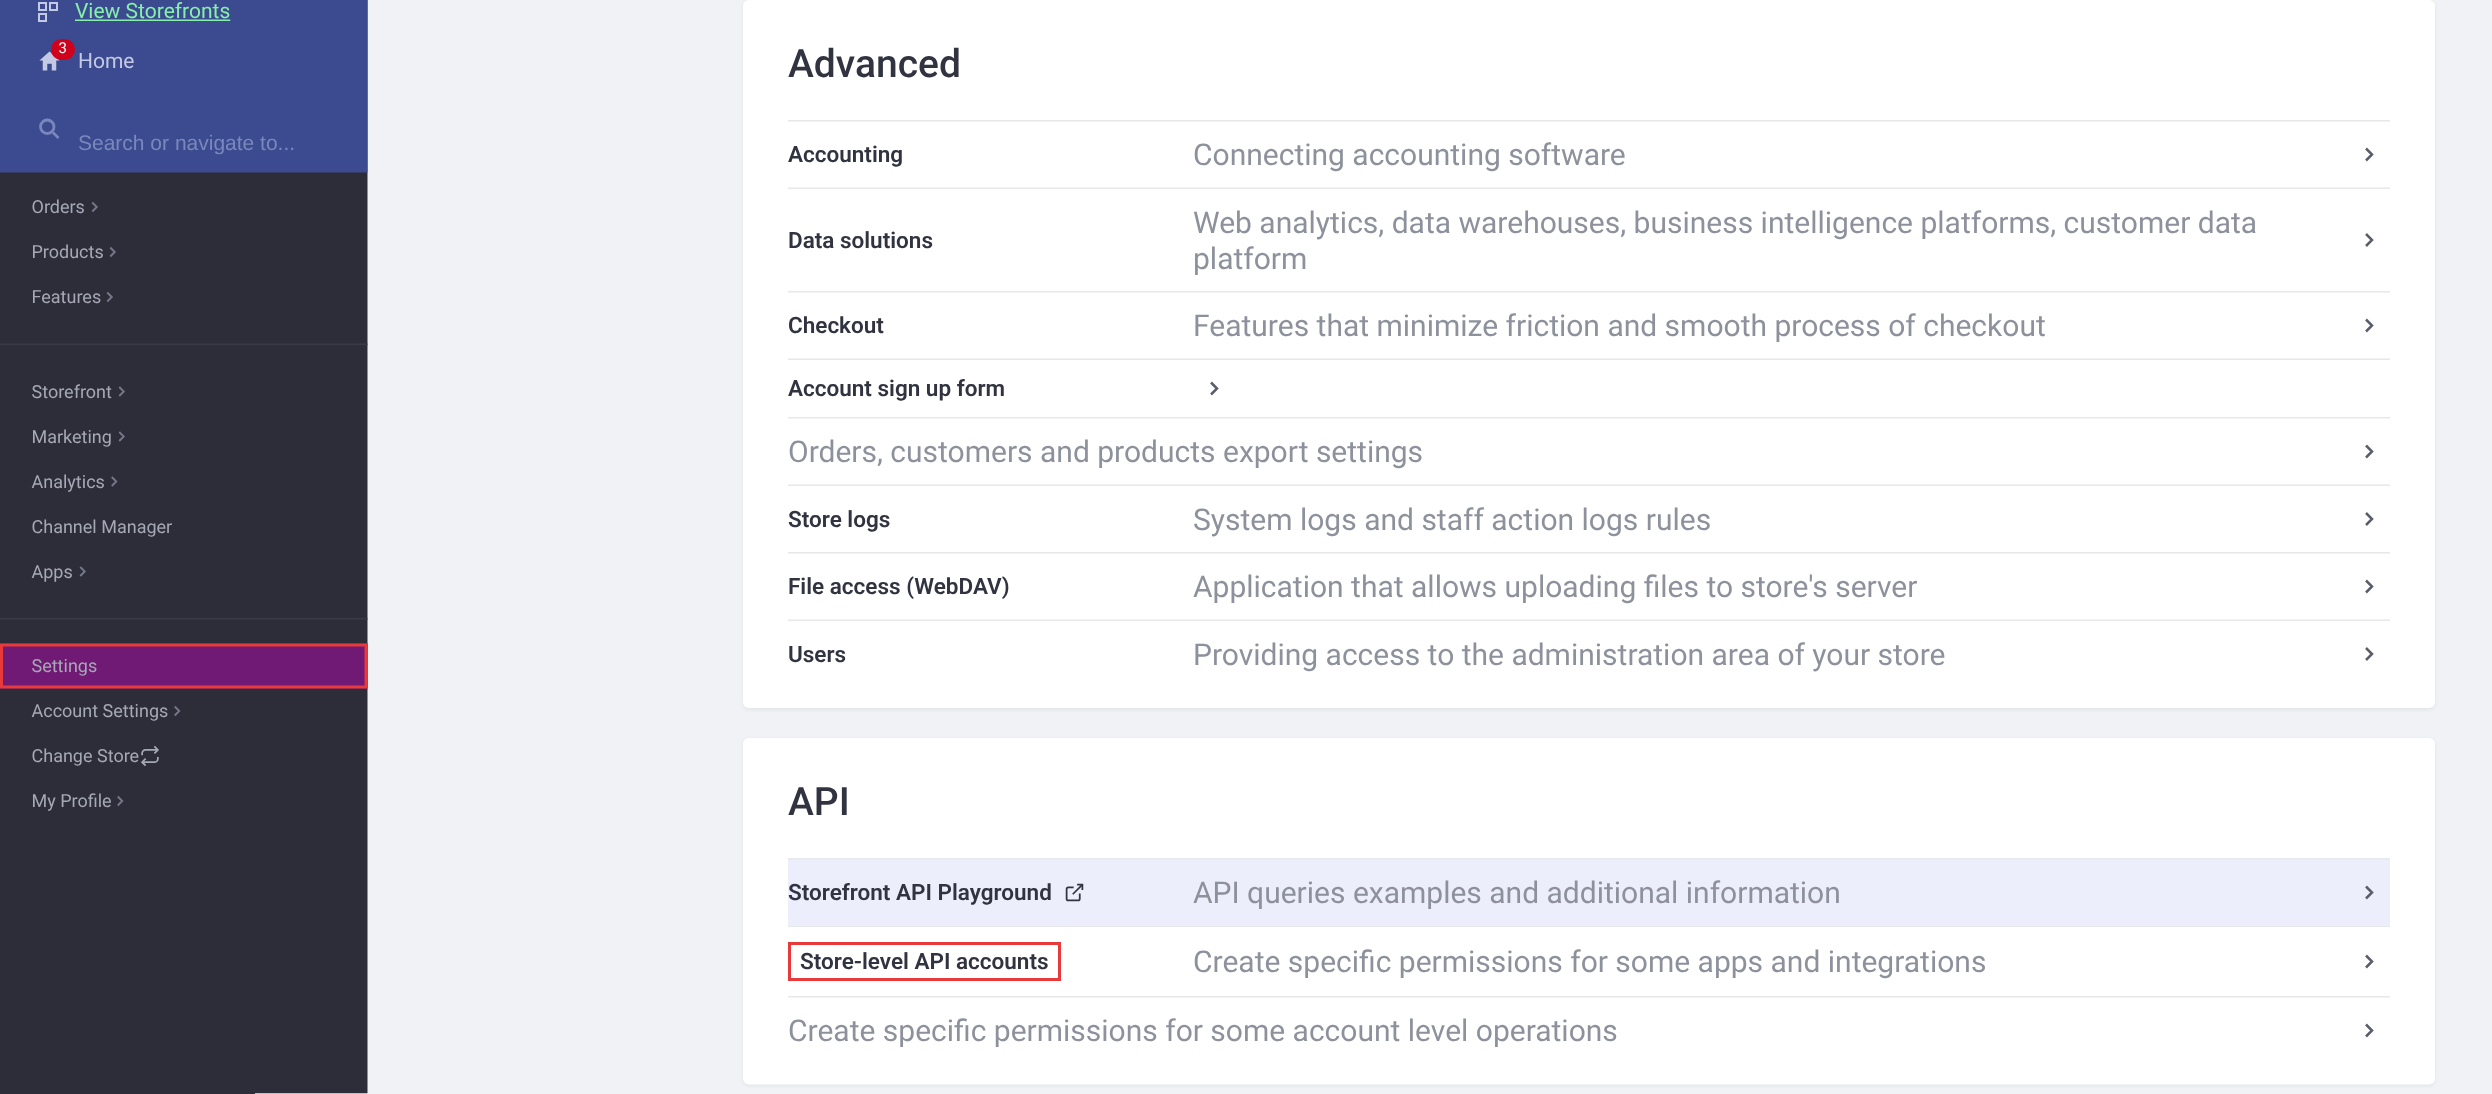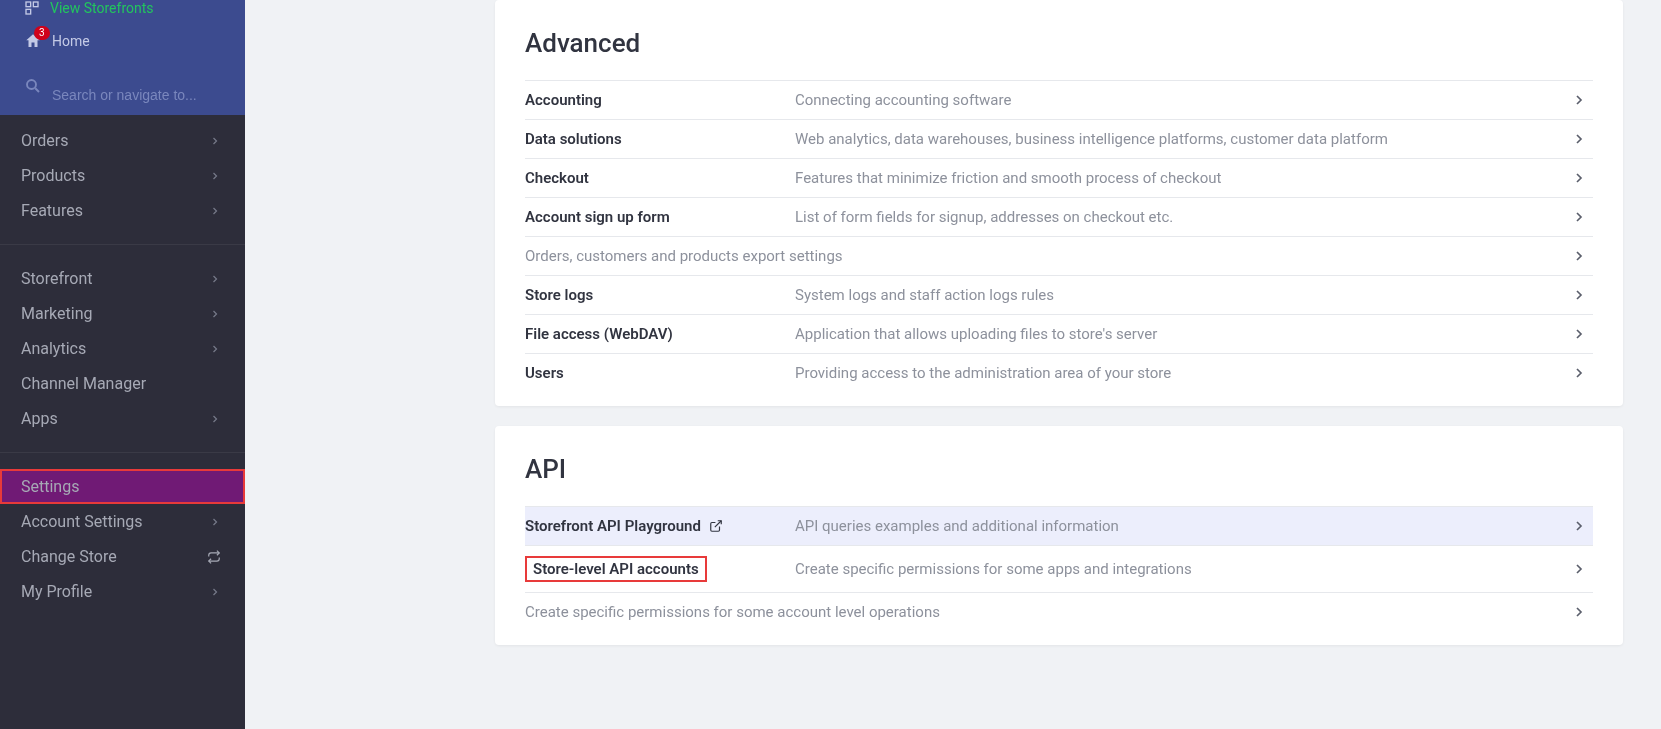--- a/index.html
+++ b/index.html
@@ -20,22 +20,23 @@
   flex-shrink: 0;
 }
 .sidebar-top {
   background: #3c4b8f;
 }
 .view-storefronts {
   display: flex;
   align-items: center;
   gap: 10px;
   padding: 0 24px 8px 24px;
-  color: #22c55e;
+  color: #86efac;
   font-size: 14px;
+  text-decoration: underline;
 }
 .home-row {
   display: flex;
   align-items: center;
   gap: 10px;
   padding: 8px 24px;
   color: #c4cae6;
   font-size: 14px;
   position: relative;
 }
@@ -66,24 +67,24 @@
   font-size: 14px;
   outline: none;
   width: 100%;
   margin-top: 19px;
 }
 .search-input::placeholder { color: #7a87bd; }
 .nav-group { padding: 8px 0; }
 .nav-item {
   display: flex;
   align-items: center;
-  justify-content: space-between;
+  justify-content: flex-start;
   padding: 8px 24px 8px 21px;
   color: #a6a9b5;
-  font-size: 16px;
+  font-size: 12px;
   cursor: pointer;
 }
 .nav-item.settings {
   background: #701a75;
   border: 2px solid #e83a3a;
   padding: 6px 22px 6px 19px;
 }
 .nav-chevron { color: #757888; font-size: 12px; }
 .swap-icon { color: #a6a9b5; font-size: 14px; }
 .divider { height: 1px; background: #3a3a46; margin: 8px 0; }
@@ -125,21 +126,21 @@
   align-items: center;
   gap: 8px;
 }
 .row-label .hl {
   border: 2px solid #e83a3a;
   padding: 2px 6px;
   display: inline-block;
 }
 .row-desc {
   flex: 1;
-  font-size: 15px;
+  font-size: 20px;
   color: #8d919c;
 }
 .row-chevron {
   color: #5a5e6b;
   font-size: 14px;
   padding: 0 6px;
 }
 .row.hl-row { background: #eceefc; }
 .ext-icon { display: inline-flex; }
 
@@ -305,21 +306,20 @@
           <div class="row-label">Checkout</div>
           <div class="row-desc">Features that minimize friction and smooth process of checkout</div>
           <div class="row-chevron">
             <svg width="16" height="16" viewBox="0 0 24 24" fill="none" stroke="#5a5e6b" stroke-width="2.5">
               <polyline points="9 6 15 12 9 18"></polyline>
             </svg>
           </div>
         </div>
         <div class="row">
           <div class="row-label">Account sign up form</div>
-          <div class="row-desc">List of form fields for signup, addresses on checkout etc.</div>
           <div class="row-chevron">
             <svg width="16" height="16" viewBox="0 0 24 24" fill="none" stroke="#5a5e6b" stroke-width="2.5">
               <polyline points="9 6 15 12 9 18"></polyline>
             </svg>
           </div>
         </div>
         <div class="row">
           <div class="row-desc">Orders, customers and products export settings</div>
           <div class="row-chevron">
             <svg width="16" height="16" viewBox="0 0 24 24" fill="none" stroke="#5a5e6b" stroke-width="2.5">

